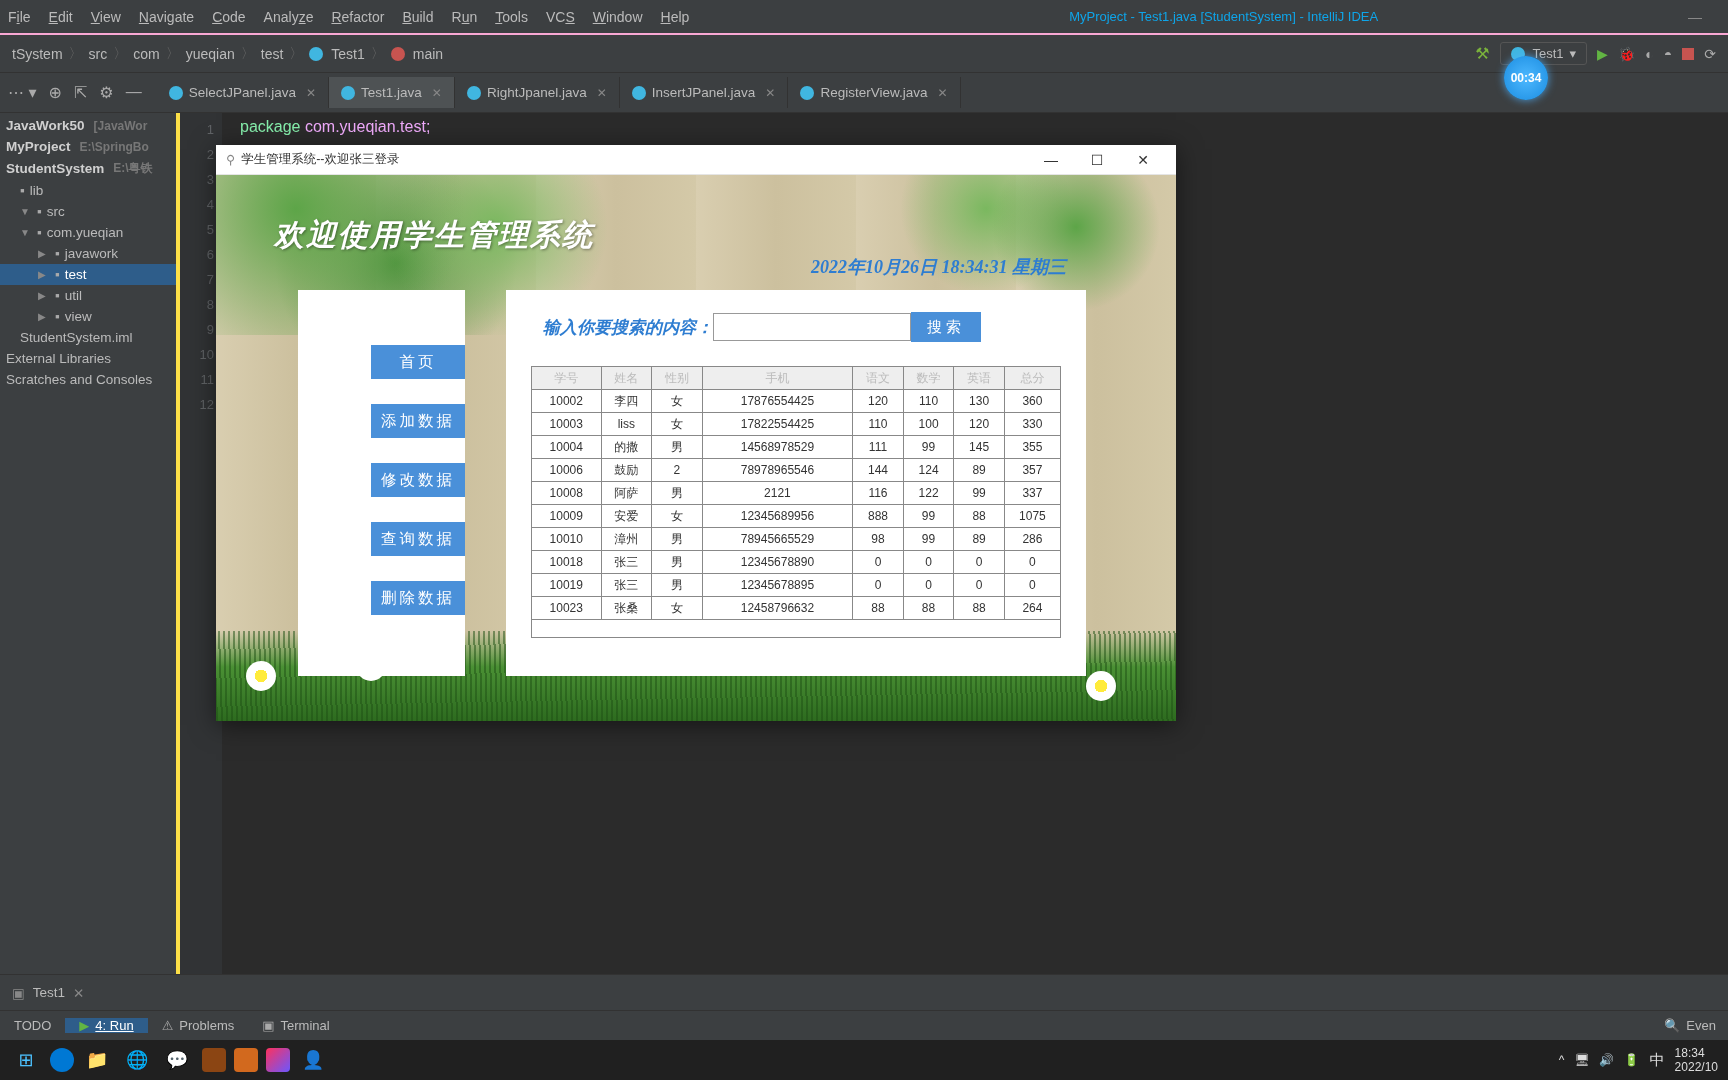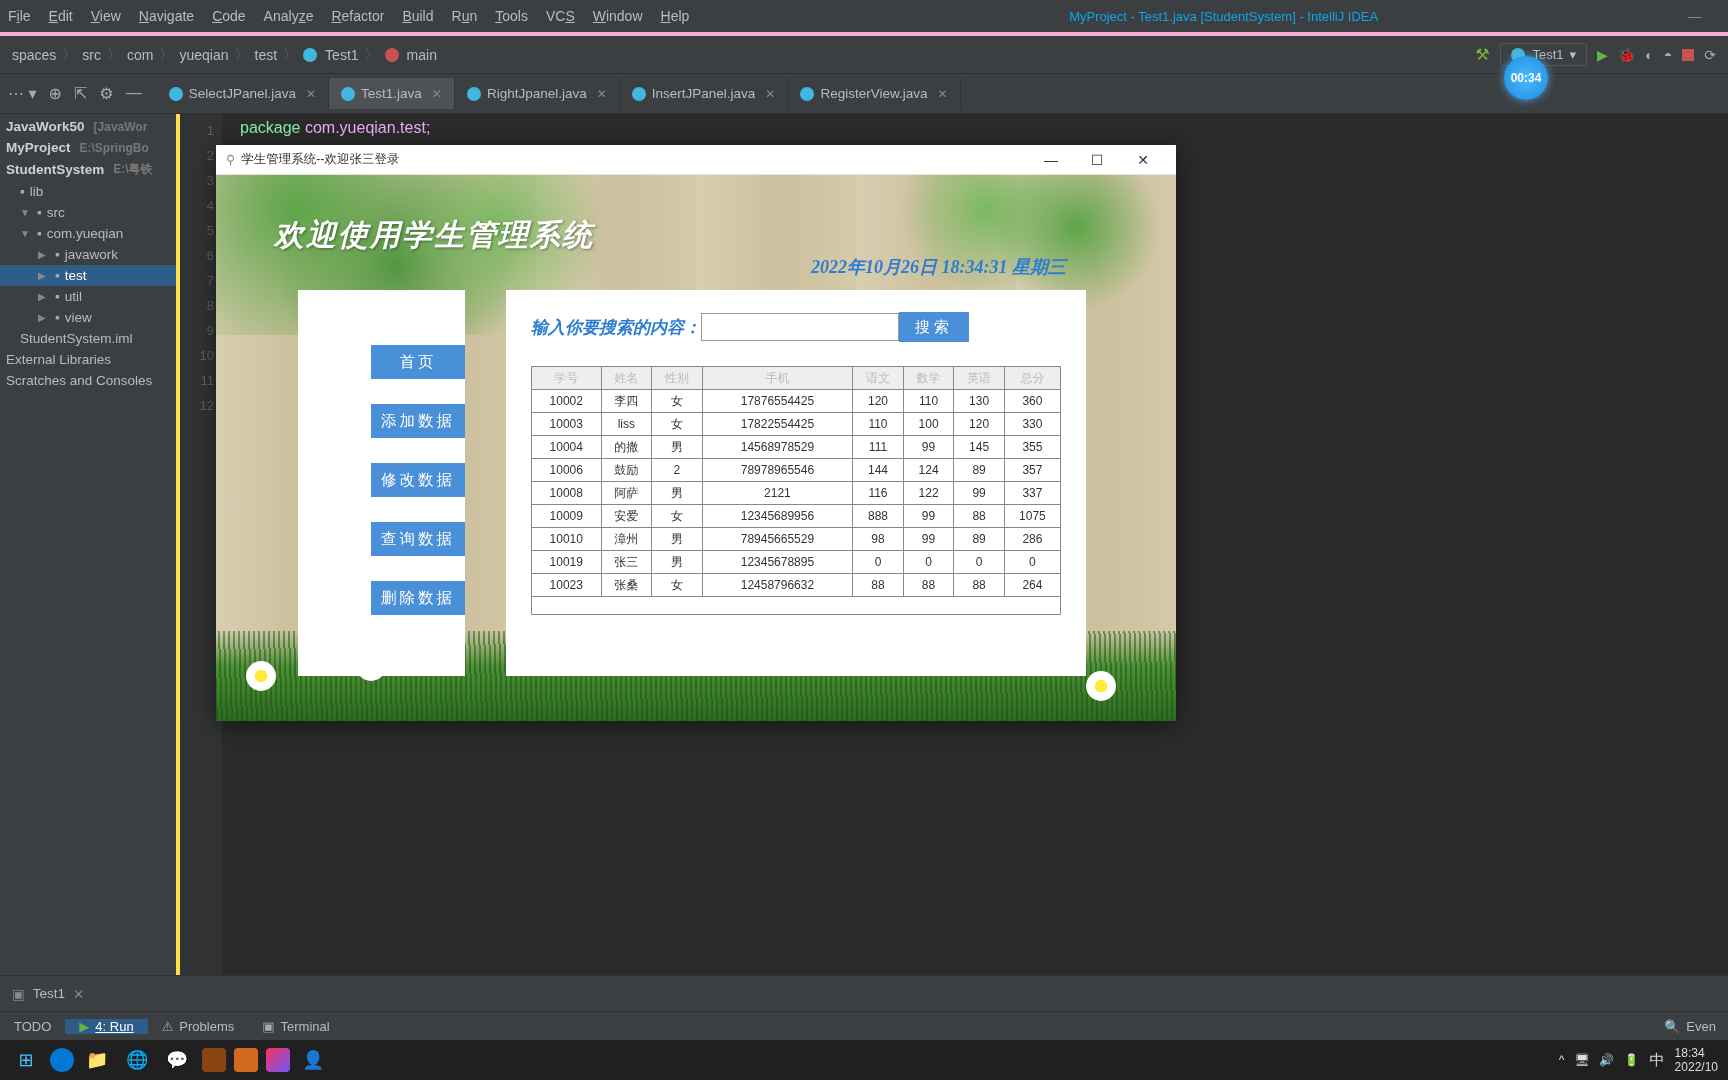--- a/index.html
+++ b/index.html
@@ -1,19 +1,19 @@
 <!DOCTYPE html>
 <html><head>
   <meta charset="utf-8">
   <style>
     * { margin: 0; padding: 0; box-sizing: border-box; font-family: "Segoe UI", -apple-system, sans-serif; }
     body { background: #2b2b2b; color: #bbbbbb; overflow: hidden; width: 1728px; height: 1080px; position: relative; }
     
     
-    .menubar { height: 35px; background: #3c3f41; display: flex; align-items: center; padding: 16px 8px; font-size: 14px; color: #bbbbbb; border-bottom: 4px solid #f9a8d4; }
+    .menubar { height: 35px; background: #3c3f41; display: flex; align-items: center; padding: 16px 8px; font-size: 14px; color: #bbbbbb; border-bottom: 2px solid #f9a8d4; }
     .menubar span { margin-right: 18px; cursor: pointer; }
     .menubar span u { text-decoration: underline; }
     .menubar .title { margin-left: 70px; color: #0ea5e9; font-size: 13px; flex: 1; text-align: center; }
     .menubar .wincontrols { color: #888; }
     
     
     .navbar { height: 38px; background: #3c3f41; display: flex; align-items: center; padding: 0 12px; border-bottom: 1px solid #323232; font-size: 14px; }
     .navbar .crumbs { flex: 1; display: flex; align-items: center; gap: 6px; }
     .navbar .crumbs span { color: #bbbbbb; }
     .navbar .crumbs .sep { color: #666; }
@@ -71,21 +71,21 @@
     .bg-grass::before { content: ""; position: absolute; inset: 0; background: repeating-linear-gradient(88deg, rgba(30,80,20,0.5) 0 2px, transparent 2px 5px); }
     .bg-flower { position: absolute; width: 30px; height: 30px; border-radius: 50%; background: radial-gradient(circle, #ffeb3b 0 30%, #fff 30% 90%, transparent 90%); }
     
     .swing-h1 { position: absolute; top: 40px; left: 58px; color: #fff; font-size: 30px; font-style: italic; font-weight: bold; text-shadow: 1px 1px 3px rgba(0,0,0,0.4); font-family: "KaiTi", serif; letter-spacing: 2px; }
     .swing-date { position: absolute; top: 80px; right: 110px; color: #2e7dd1; font-size: 18px; font-style: italic; font-weight: bold; font-family: "KaiTi", serif; }
     
     .left-panel { position: absolute; left: 82px; top: 115px; width: 167px; height: 386px; background: #fff; display: flex; flex-direction: column; align-items: flex-end; padding-top: 55px; gap: 25px; }
     .left-panel button { width: 94px; height: 34px; background: #4a90d9; color: #fff; border: none; font-size: 15.5px; font-family: "SimHei", sans-serif; cursor: pointer; letter-spacing: 3px; }
     
     .right-panel { position: absolute; left: 290px; top: 115px; width: 580px; height: 386px; background: #fff; padding: 22px 25px; }
-    .search-row { display: flex; align-items: center; margin-bottom: 24px; }
+    .search-row { display: flex; align-items: center; margin-left: 12px; margin-bottom: 24px; }
     .search-row .lbl { color: #2e7dd1; font-size: 17px; font-weight: bold; font-family: "SimHei", sans-serif; font-style: italic; }
     .search-row input { width: 198px; height: 28px; border: 1px solid #999; padding: 0 6px; }
     .search-row button { width: 70px; height: 30px; background: #4a90d9; color: #fff; border: none; font-size: 15px; font-family: "SimHei", sans-serif; cursor: pointer; letter-spacing: 4px; }
     
     .data-table { width: 100%; border-collapse: collapse; font-size: 12px; }
     .data-table th, .data-table td { border: 1px solid #888; text-align: center; height: 23px; }
     .data-table th { background: #eee; font-weight: normal; }
     .data-table td { color: #333; }
     
     
@@ -132,21 +132,21 @@
   <span><u>T</u>ools</span>
   <span>VC<u>S</u></span>
   <span><u>W</u>indow</span>
   <span><u>H</u>elp</span>
   <span class="title">MyProject - Test1.java [StudentSystem] - IntelliJ IDEA</span>
   <span class="wincontrols">—</span>
 </div>
 
 <div class="navbar">
   <div class="crumbs">
-    <span>spaces</span>
+    <span>tSystem</span>
       <span class="sep">〉</span>
     <span>src</span>
       <span class="sep">〉</span>
     <span>com</span>
       <span class="sep">〉</span>
     <span>yueqian</span>
       <span class="sep">〉</span>
     <span>test</span>
       <span class="sep">〉</span>
     <span class="circle-icon blue"></span>
@@ -440,20 +440,30 @@
             </tr>
             <tr>
               <td>10010</td>
               <td>漳州</td>
               <td>男</td>
               <td>78945665529</td>
               <td>98</td>
               <td>99</td>
               <td>89</td>
               <td>286</td>
+            </tr>
+            <tr>
+              <td>10018</td>
+              <td>张三</td>
+              <td>男</td>
+              <td>12345678890</td>
+              <td>0</td>
+              <td>0</td>
+              <td>0</td>
+              <td>0</td>
             </tr>
             <tr>
               <td>10019</td>
               <td>张三</td>
               <td>男</td>
               <td>12345678895</td>
               <td>0</td>
               <td>0</td>
               <td>0</td>
               <td>0</td>

